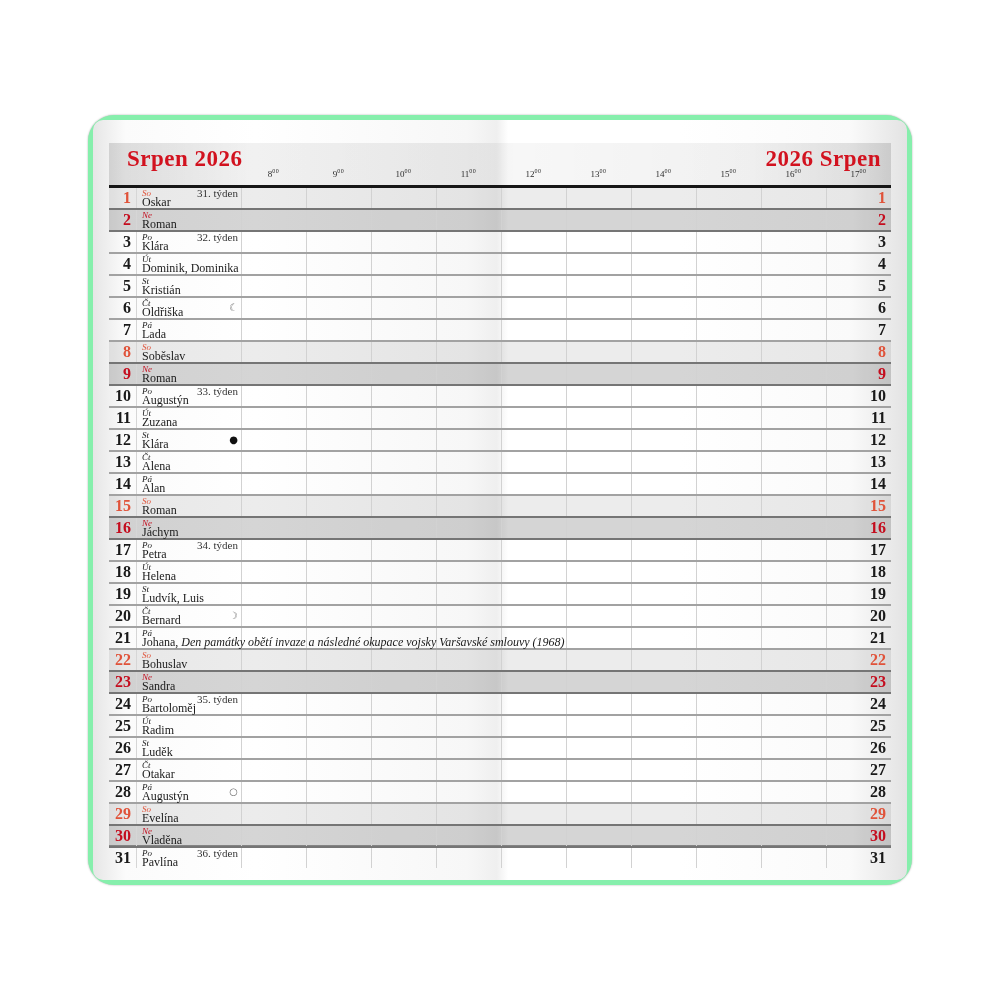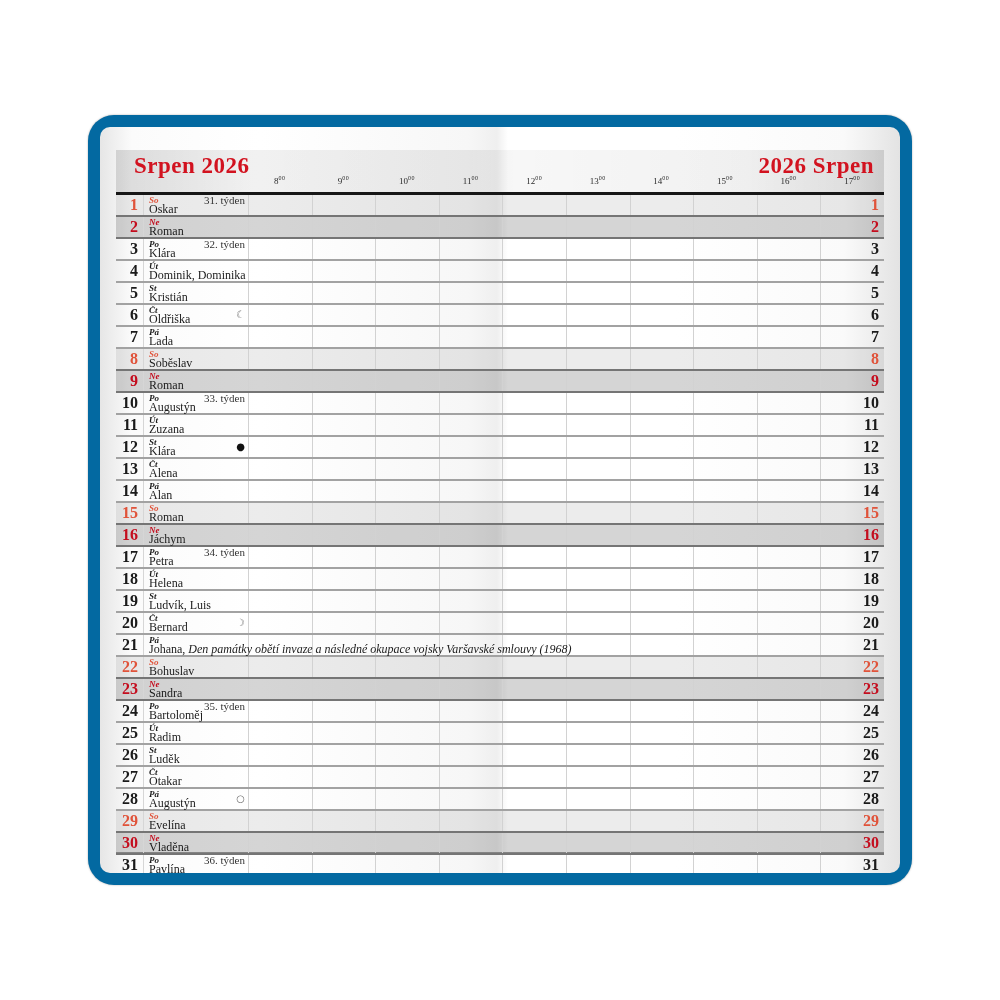--- a/index.html
+++ b/index.html
@@ -2,21 +2,21 @@
 <html><head>
 <meta charset="utf-8">
 <style>
   html,body{margin:0;padding:0;}
   body{
     width:1000px;height:1000px;background:#ffffff;position:relative;
     font-family:"Liberation Serif", serif;color:#1a1a1a;overflow:hidden;
   }
   .planner-frame{
     position:absolute;left:88px;top:115px;width:824px;height:770px;
-    background:#0369a1;border-radius:26px;box-sizing:border-box;padding:12px;
+    background:#86efac;border-radius:26px;box-sizing:border-box;padding:5px;
     box-shadow:0 0 2px rgba(0,0,0,.35);
   }
   .page{
     position:relative;width:100%;height:100%;border-radius:10px;
     background:
       linear-gradient(90deg,#e6e6e6 0%,#fbfbfb 4%,#ffffff 20%,#f7f7f7 46%,#efefef 49.6%,#ffffff 51%,#ffffff 72%,#fafafa 93%,#e3e3e3 100%);
     overflow:hidden;
   }
   .header-band{
     position:absolute;left:16px;right:16px;top:23px;height:42px;
@@ -46,21 +46,21 @@
   .row.sunday{background:rgba(0,0,0,.165);}
   .lnum{
     width:28px;box-sizing:border-box;text-align:right;padding-right:5px;
     font-size:16px;font-weight:bold;line-height:20px;
     border-right:1px solid #d6d6d6;flex:none;
   }
   .daytext{
     width:104px;flex:none;position:relative;z-index:2;
     padding:1px 0 0 5px;box-sizing:border-box;white-space:nowrap;
   }
-  .abbr{font-size:9px;font-style:italic;font-weight:700;line-height:8px;display:block;}
+  .abbr{font-size:9px;font-style:italic;font-weight:400;line-height:8px;display:block;}
   .names{font-size:12px;line-height:11px;display:block;}
   .holiday{font-style:italic;}
   .weeklabel{
     position:absolute;top:1px;right:3px;font-size:11px;line-height:8px;color:#333;
     font-style:normal;
   }
   .moon{
     position:absolute;top:50%;right:3px;transform:translateY(-50%);
     font-family:"DejaVu Sans", sans-serif;font-size:10px;line-height:10px;color:#6f6f6f;
   }

